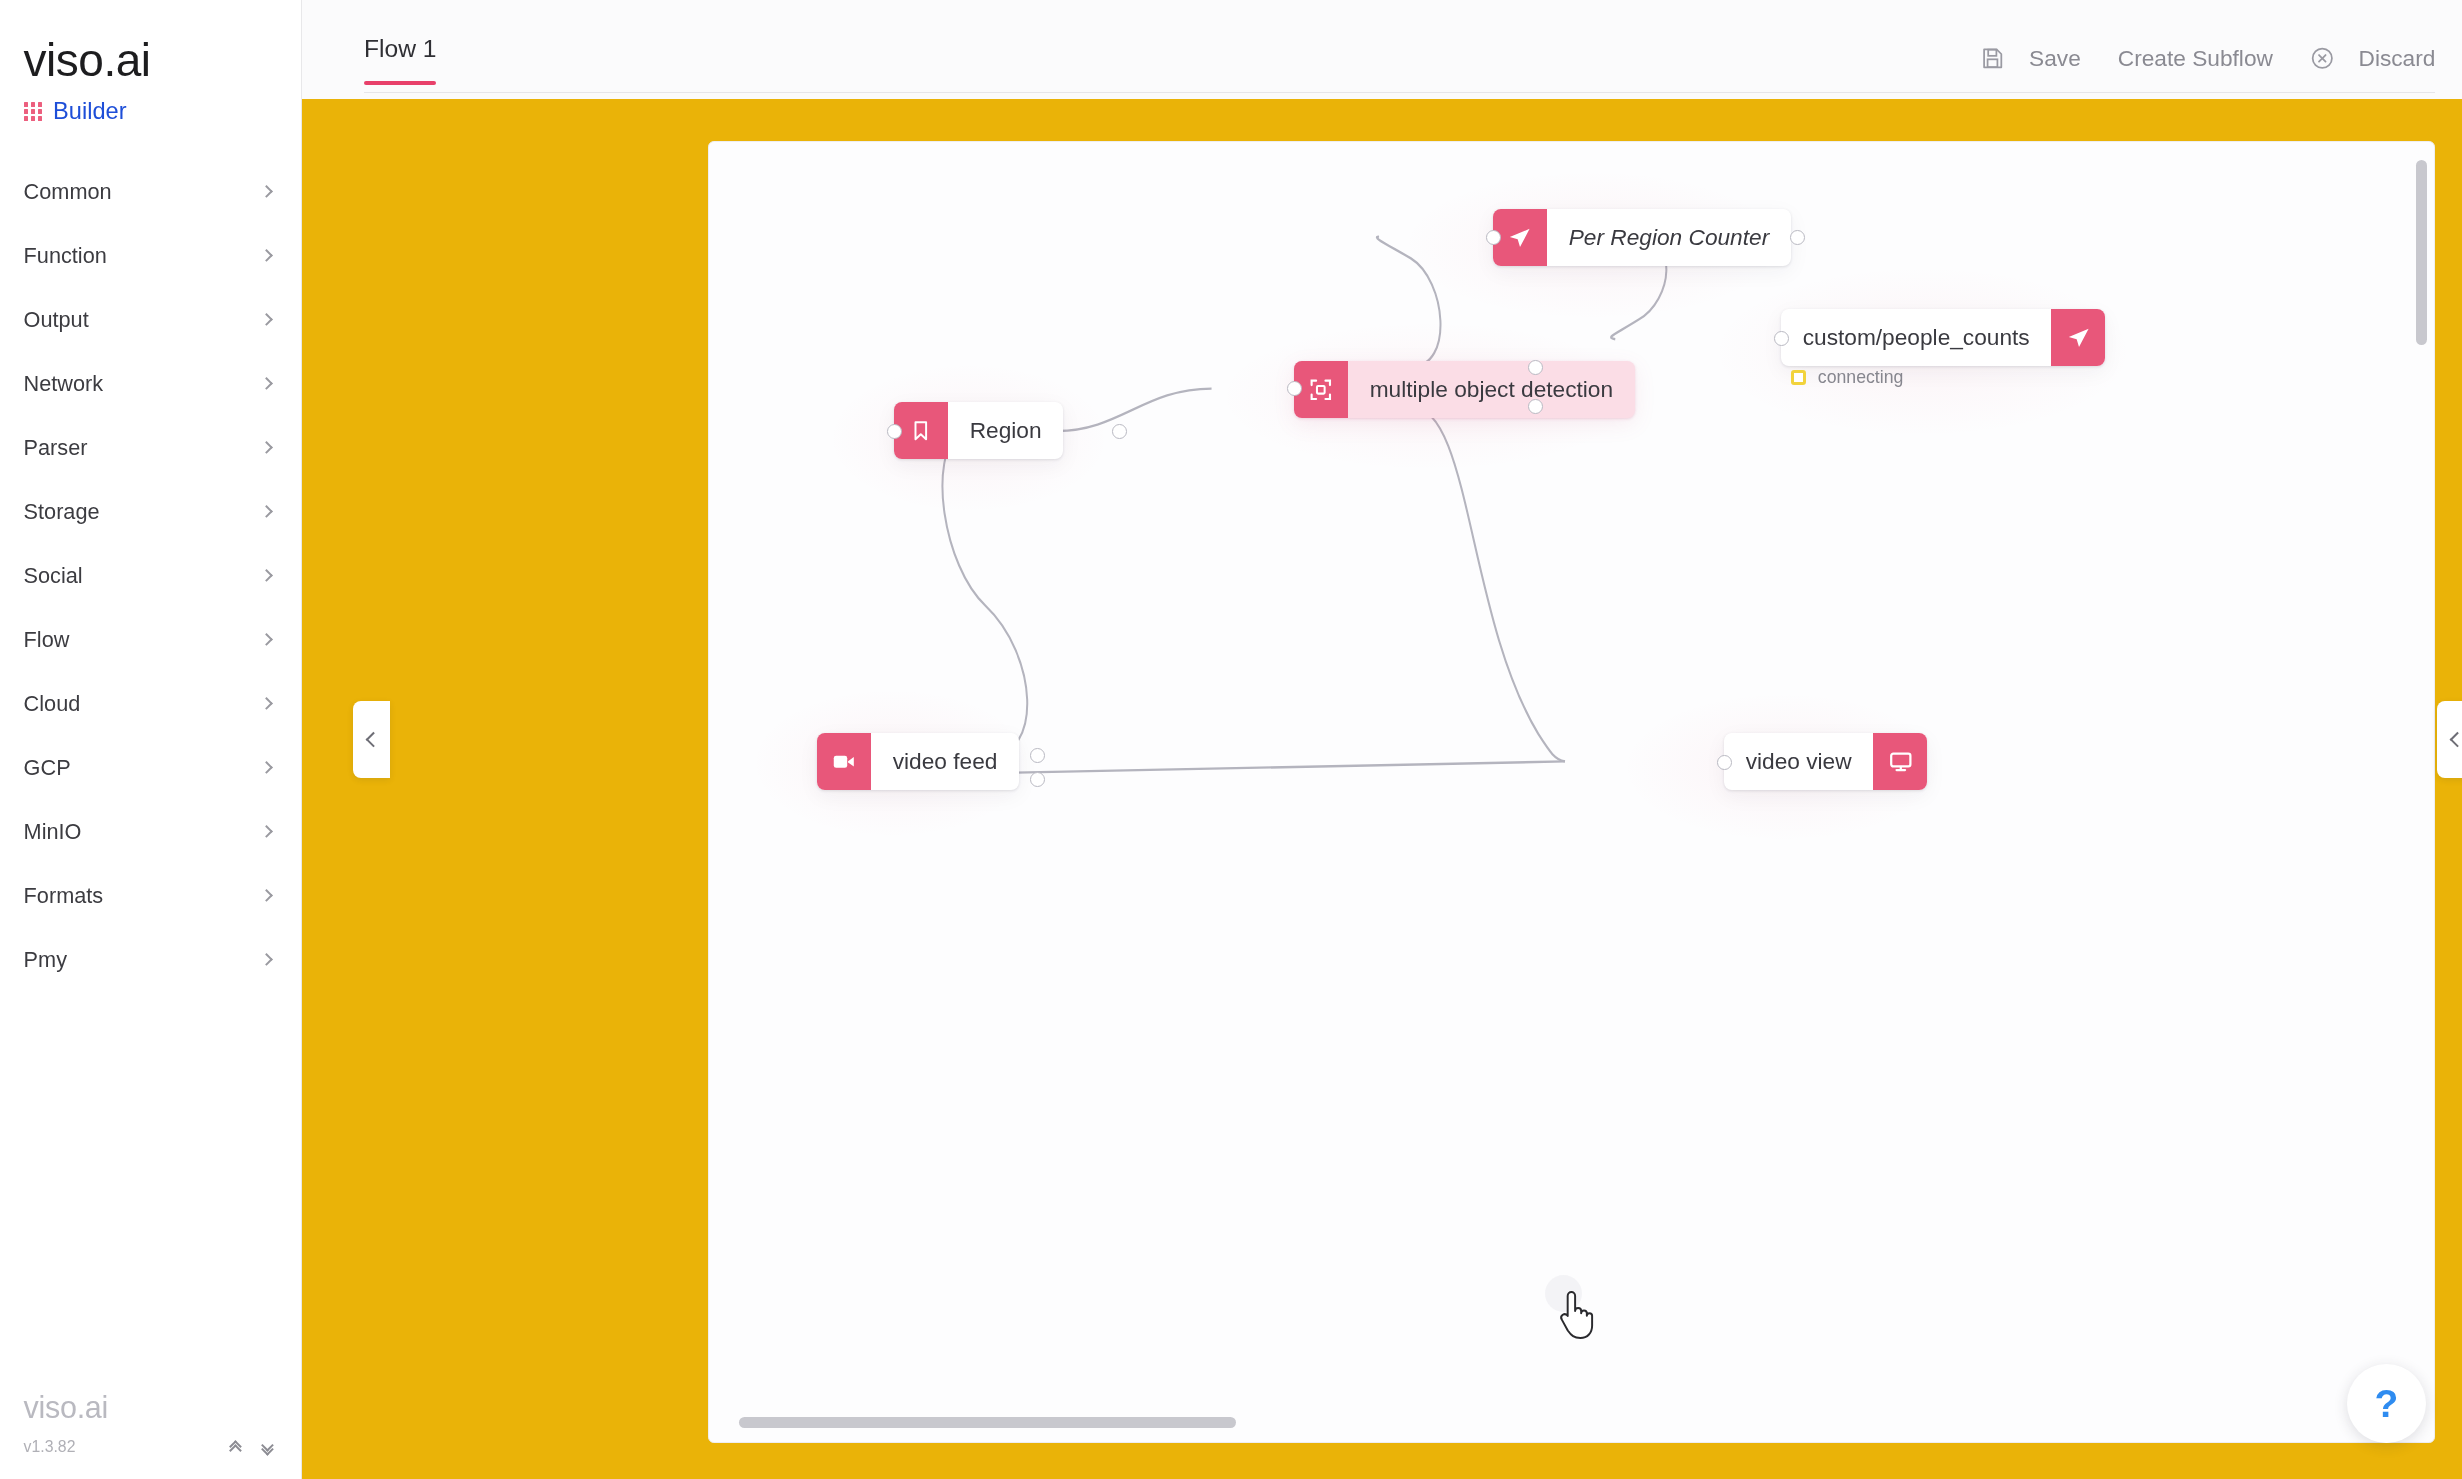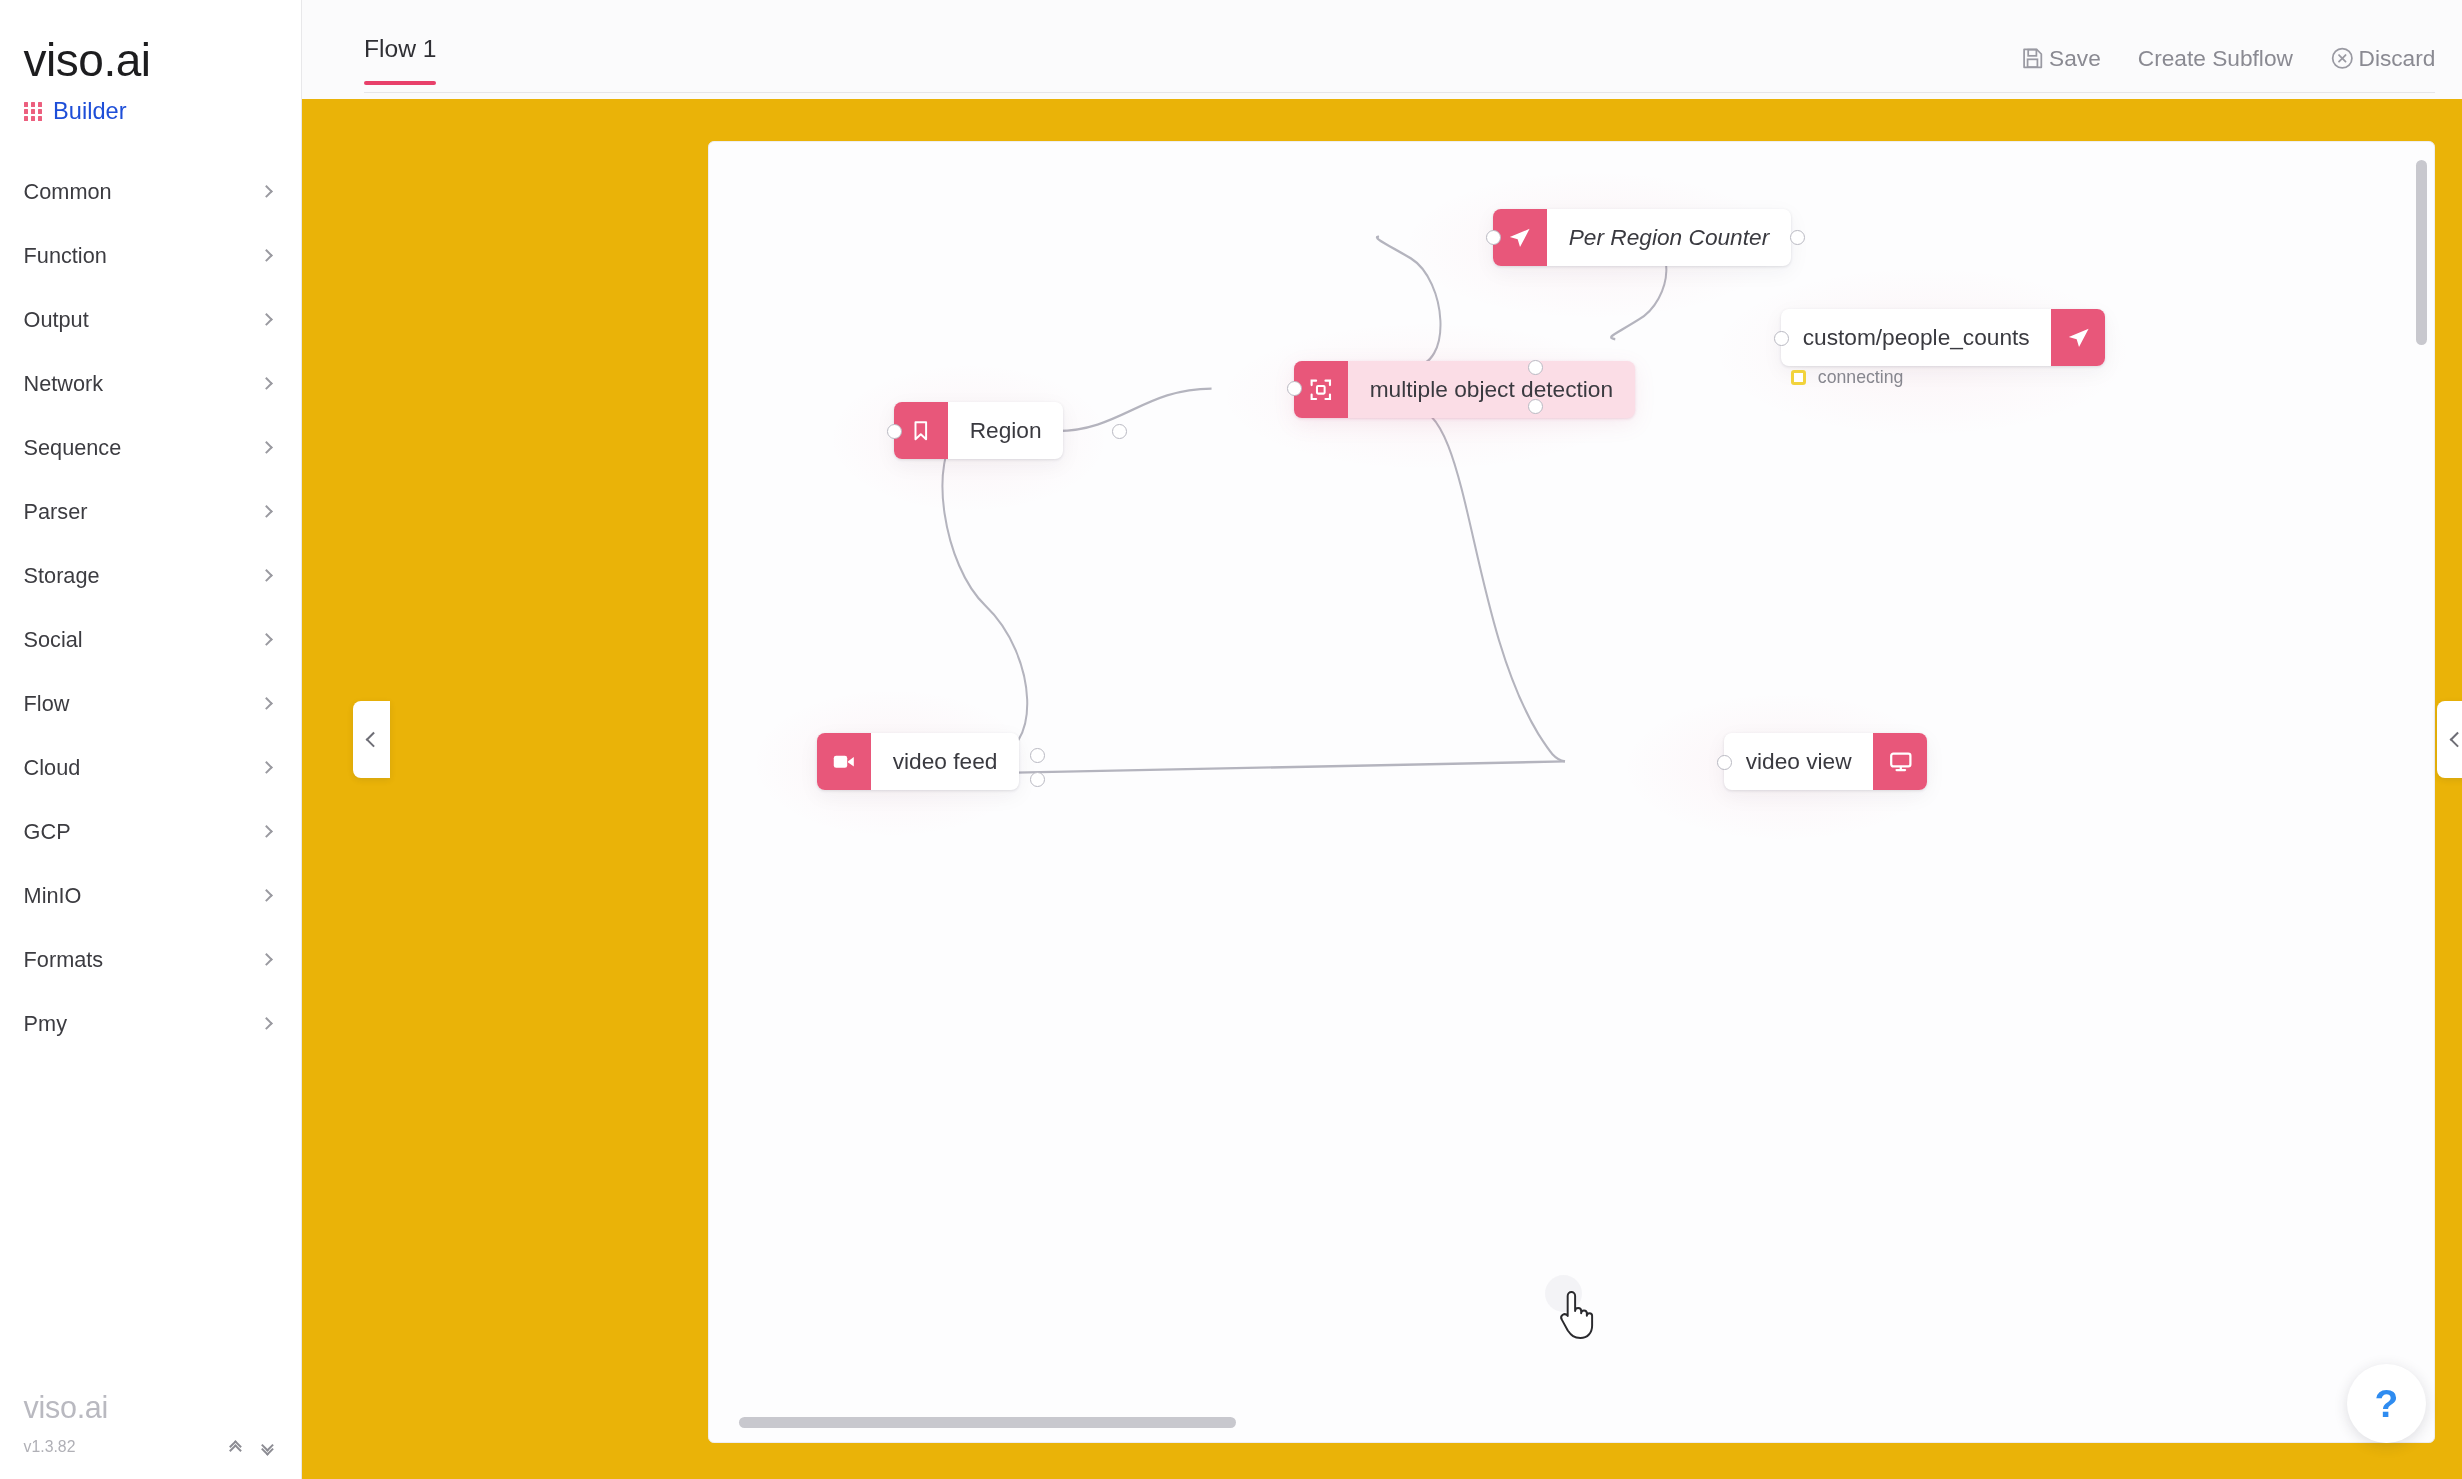--- a/index.html
+++ b/index.html
@@ -91,21 +91,21 @@
   .tab-label { font-size: 24.6px; color: #2f2f34; }
   .tab.active::after {
     content: ""; position: absolute; left: 0; right: 0; bottom: 0;
     height: 3.9px; background: #e8406a; border-radius: 2px;
   }
   .tabs-rule {
     position: absolute; left: 62px; right: 27.6px; top: 92px;
     height: 1px; background: #e6e6ea;
   }
   .actions { display: flex; align-items: center; gap: 37px; padding: 45px 27.6px 0 0; }
-  .action { display: flex; align-items: center; gap: 4px; cursor: pointer; }
+  .action { display: flex; align-items: center; gap: 24px; cursor: pointer; }
   .action-label { font-size: 22.7px; color: #8a8a92; }
 
   
   .canvas-outer {
     position: absolute; left: 406px; right: 27.6px; top: 141px; bottom: 37px;
     background: #fdfdfe; border: 1px solid #eeeef1; border-radius: 5.9px;
     overflow: hidden;
   }
   .canvas-svg { position: absolute; inset: 0; width: 100%; height: 100%; }
 
@@ -219,24 +219,20 @@
       <div class="nav-item">
         <span class="nav-label">Function</span>
         <span class="chev-right"></span>
       </div>
       <div class="nav-item">
         <span class="nav-label">Output</span>
         <span class="chev-right"></span>
       </div>
       <div class="nav-item">
         <span class="nav-label">Network</span>
-        <span class="chev-right"></span>
-      </div>
-      <div class="nav-item">
-        <span class="nav-label">Sequence</span>
         <span class="chev-right"></span>
       </div>
       <div class="nav-item">
         <span class="nav-label">Parser</span>
         <span class="chev-right"></span>
       </div>
       <div class="nav-item">
         <span class="nav-label">Storage</span>
         <span class="chev-right"></span>
       </div>

